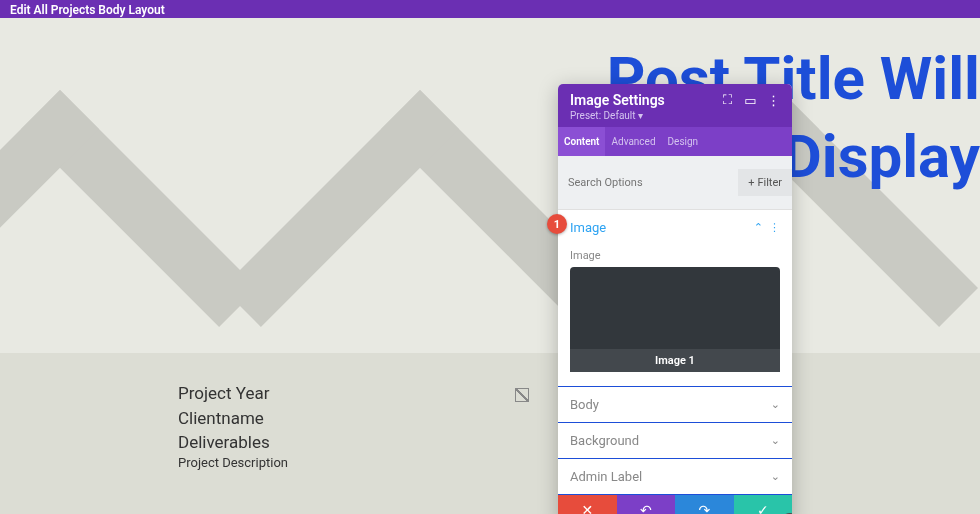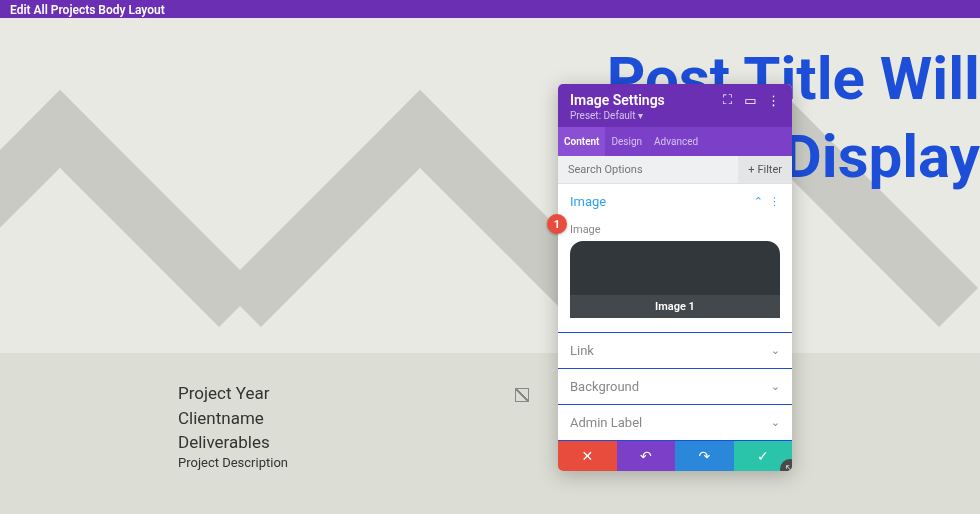--- a/index.html
+++ b/index.html
@@ -19,31 +19,31 @@
 .phead{background:#6b2fb3;color:#fff;padding:8px 12px 6px}
 .phead-row{display:flex;justify-content:space-between;align-items:center}
 .ptitle{font-size:14px;font-weight:600}
 .picons{display:flex;gap:10px;align-items:center}
 .picn{width:13px;height:13px;display:flex;align-items:center;justify-content:center;cursor:pointer;color:#fff;font-size:13px}
 .preset{font-size:10px;color:#d4c3ef;margin-top:2px}
 .tabs{background:#7c3fc7;display:flex}
 .tab{padding:9px 6px;font-size:10px;color:#d4c3ef;cursor:pointer}
 .tab.active{background:#8b4fd4;color:#fff;font-weight:600}
 .searchrow{display:flex;align-items:center;background:#eef0f2;border-bottom:1px solid #e0e0e0}
-.search{flex:1;border:none;background:transparent;padding:7px 10px;font-size:11px;color:#888;outline:none}
+.search{flex:1;border:none;background:transparent;padding:20px 10px;font-size:11px;color:#888;outline:none}
 .filter{display:flex;align-items:center;gap:3px;padding:7px 10px;font-size:11px;color:#555;background:#e3e5e7;cursor:pointer}
 .acc{border-bottom:1px solid #1d4ed8}
 .acchead{display:flex;justify-content:space-between;align-items:center;padding:10px 12px;cursor:pointer}
 .acclabel{font-size:13px;color:#2ea3f2}
 .acclabel.gray{color:#888}
 .accicons{display:flex;gap:6px;align-items:center;color:#2ea3f2;font-size:11px}
 .accicons.gray{color:#888}
 .imgbody{padding:4px 12px 14px}
 .imglbl{font-size:11px;color:#888;margin-bottom:5px}
-.imgprev{background:#32373c;height:77px;border-radius:13px;position:relative}
+.imgprev{background:#32373c;height:105px;border-radius:4px;position:relative}
 .imgcap{position:absolute;bottom:0;left:0;right:0;background:#43484d;color:#fff;text-align:center;font-size:11px;font-weight:600;padding:5px 0}
 .footbtns{display:flex}
 .fbtn{flex:1;height:30px;display:flex;align-items:center;justify-content:center;color:#fff;cursor:pointer;font-size:14px}
 .fbtn.red{background:#e74c3c}
 .fbtn.purple{background:#7c3fc7}
 .fbtn.blue{background:#2b87da}
 .fbtn.green{background:#29c4a9}
 .resize{position:absolute;right:-8px;bottom:-8px;width:20px;height:20px;background:#4a4a4a;border-radius:50%;display:flex;align-items:center;justify-content:center;color:#fff;font-size:11px;cursor:nwse-resize}
 .callout{position:absolute;left:547px;top:214px;width:20px;height:20px;background:#e74c3c;border-radius:50%;color:#fff;display:flex;align-items:center;justify-content:center;font-size:11px;font-weight:700;z-index:10;box-shadow:0 1px 3px rgba(0,0,0,0.3)}
 </style>
@@ -86,22 +86,22 @@
       <div class="picons">
         <div class="picn">⛶</div>
         <div class="picn">▭</div>
         <div class="picn">⋮</div>
       </div>
     </div>
     <div class="preset"><span>Preset: Default </span>▾</div>
   </div>
   <div class="tabs">
     <div class="tab active">Content</div>
+    <div class="tab">Advanced</div>
     <div class="tab">Design</div>
-    <div class="tab">Advanced</div>
   </div>
   <div class="searchrow">
     <input class="search" placeholder="Search Options" style="">
     <div class="filter">
       <span>+</span>
       <span>Filter</span>
     </div>
   </div>
   <div class="acc">
     <div class="acchead">
@@ -113,21 +113,21 @@
     </div>
     <div class="imgbody">
       <div class="imglbl">Image</div>
       <div class="imgprev">
         <div class="imgcap">Image 1</div>
       </div>
     </div>
   </div>
   <div class="acc">
     <div class="acchead">
-      <span class="acclabel gray">Link</span>
+      <span class="acclabel gray">Body</span>
       <span class="accicons gray">⌄</span>
     </div>
   </div>
   <div class="acc">
     <div class="acchead">
       <span class="acclabel gray">Background</span>
       <span class="accicons gray">⌄</span>
     </div>
   </div>
   <div class="acc">

